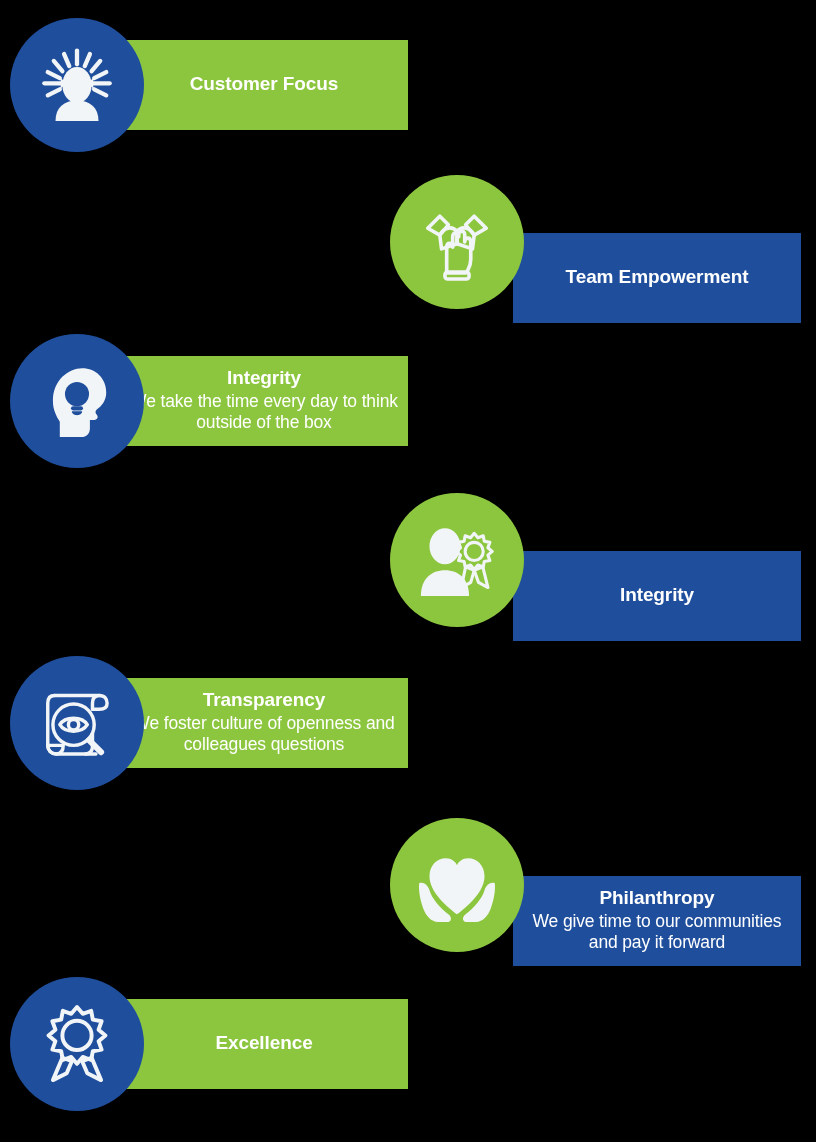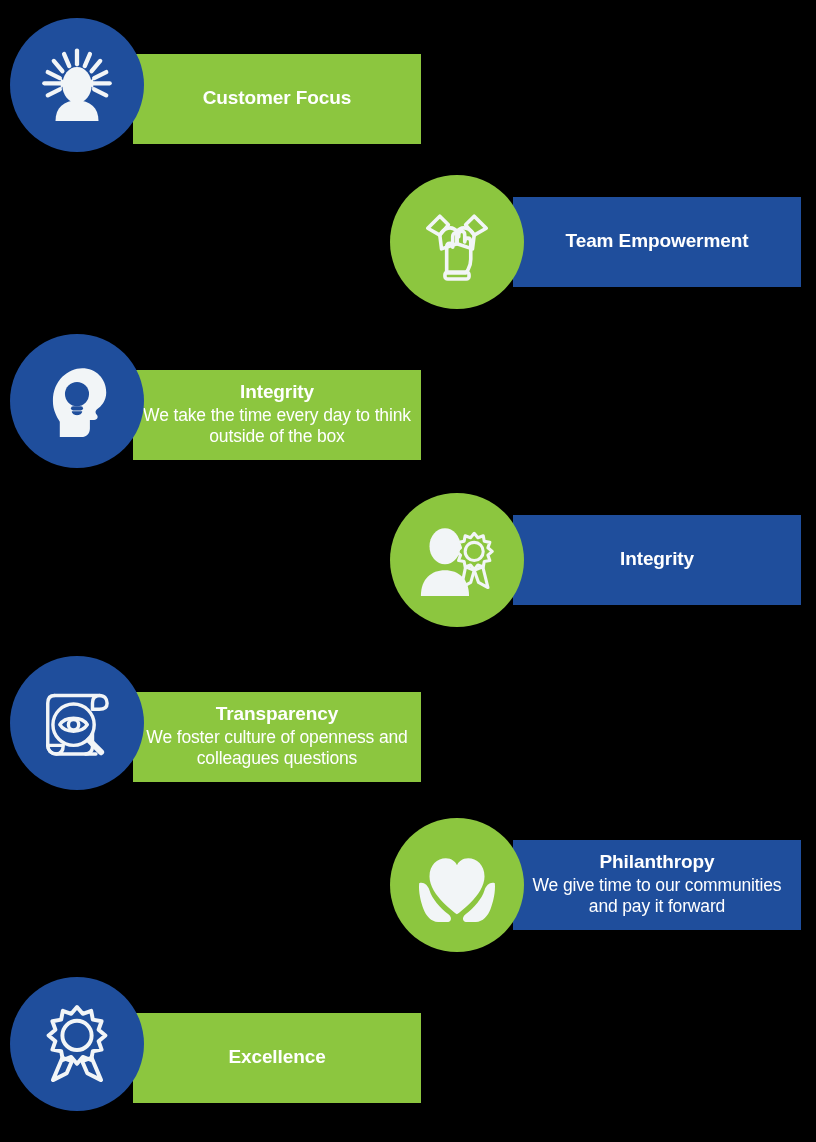--- a/index.html
+++ b/index.html
@@ -23,25 +23,25 @@
     height:90px;
     display:flex;
     flex-direction:column;
     align-items:center;
     justify-content:center;
     padding:4px 10px 6px 10px;
     text-align:center;
     color:#ffffff;
     z-index:1;
   }
-  .value-row.left  .bar { left:123px;margin-top:14px; }
+  .value-row.left  .bar { left:110px; }
   .value-row.right .bar { left:123px; }
 
   .bar.green { background:#8CC63F; }
-  .bar.blue  { background:#1F4E9C; }
+  .bar.blue  { background:#1F4E9C;margin-top:36px; }
 
   .bar-title {
     font-size:19px;
     font-weight:bold;
     line-height:1.16;
     letter-spacing:-0.1px;
     white-space:nowrap;
   }
   .bar-desc {
     font-size:17.5px;

